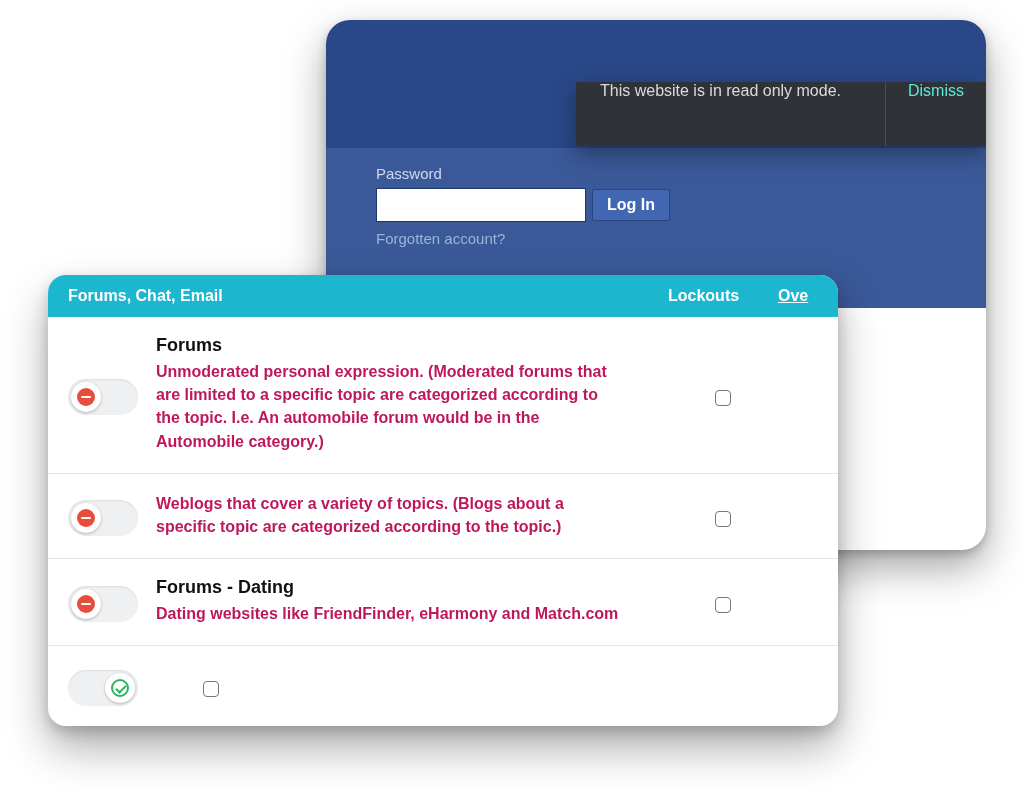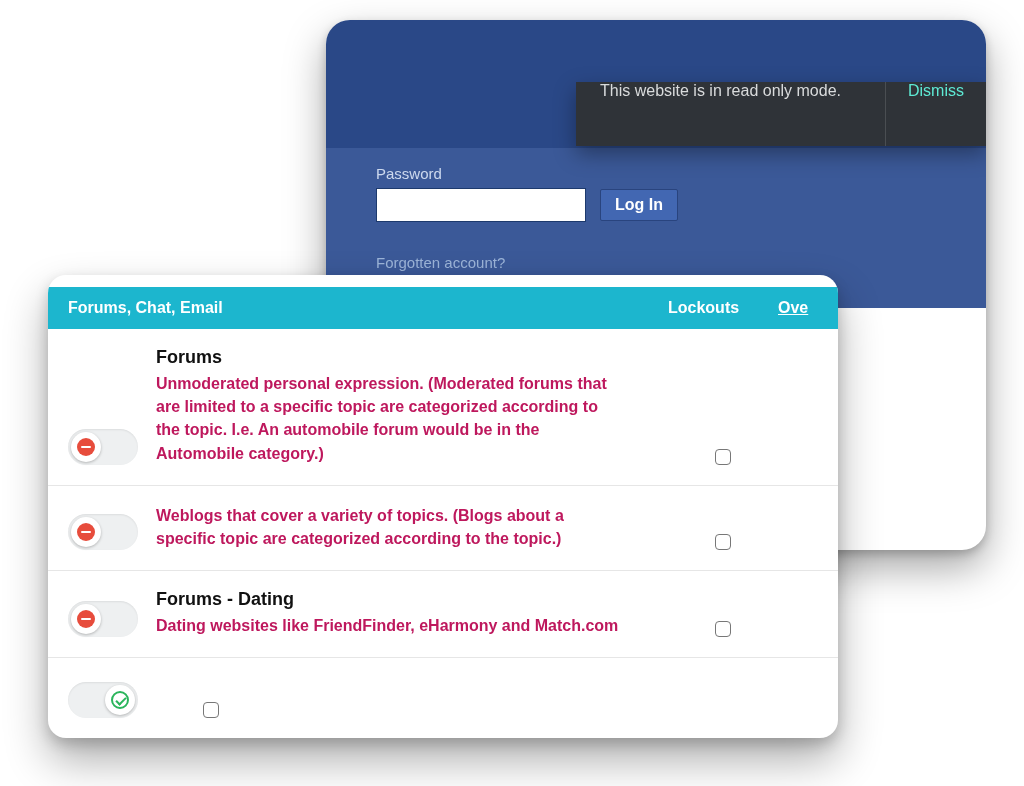--- a/index.html
+++ b/index.html
@@ -36,21 +36,21 @@
     padding-left: 50px;
     padding-top: 17px;
   }
   .fb-label {
     color: #cdd9ee;
     font-size: 15px;
   }
   .fb-row {
     display: flex;
     align-items: center;
-    gap: 14px;
+    gap: 6px;
     margin-top: 6px;
   }
   .fb-input-left {
     position: absolute;
     left: -20px;
     top: 164px;
     width: 40px;
     height: 34px;
     background: #fff;
     border: 1px solid #1d3a6d;
@@ -67,21 +67,21 @@
     color: #fff;
     font-weight: 600;
     font-size: 16px;
     padding: 6px 14px;
     border-radius: 2px;
     cursor: pointer;
   }
   .fb-forgot {
     color: #9cb4d8;
     font-size: 15px;
-    margin-top: 32px;
+    margin-top: 8px;
     display: inline-block;
     cursor: pointer;
   }
 
   
   .notif {
     position: absolute;
     top: 62px;
     right: 0;
     height: 64px;
@@ -121,29 +121,28 @@
   }
   .panel-header {
     background: #1cb6ce;
     color: #fff;
     font-weight: 700;
     font-size: 16px;
     display: flex;
     align-items: center;
     padding: 10px 20px;
     height: 42px;
-    margin-top: 12px;
   }
   .panel-header .h-title { flex: 1; }
   .panel-header .h-lock { width: 110px; }
   .panel-header .h-ov { width: 40px; text-align: left; text-decoration: underline; }
 
   .row {
     display: flex;
-    align-items: flex-end;
+    align-items: center;
     padding: 18px 12px 20px 20px;
     border-bottom: 1px solid #e6e6e6;
     gap: 18px;
   }
   .row:last-child { border-bottom: none; }
 
   
   .toggle {
     position: relative;
     width: 70px;

